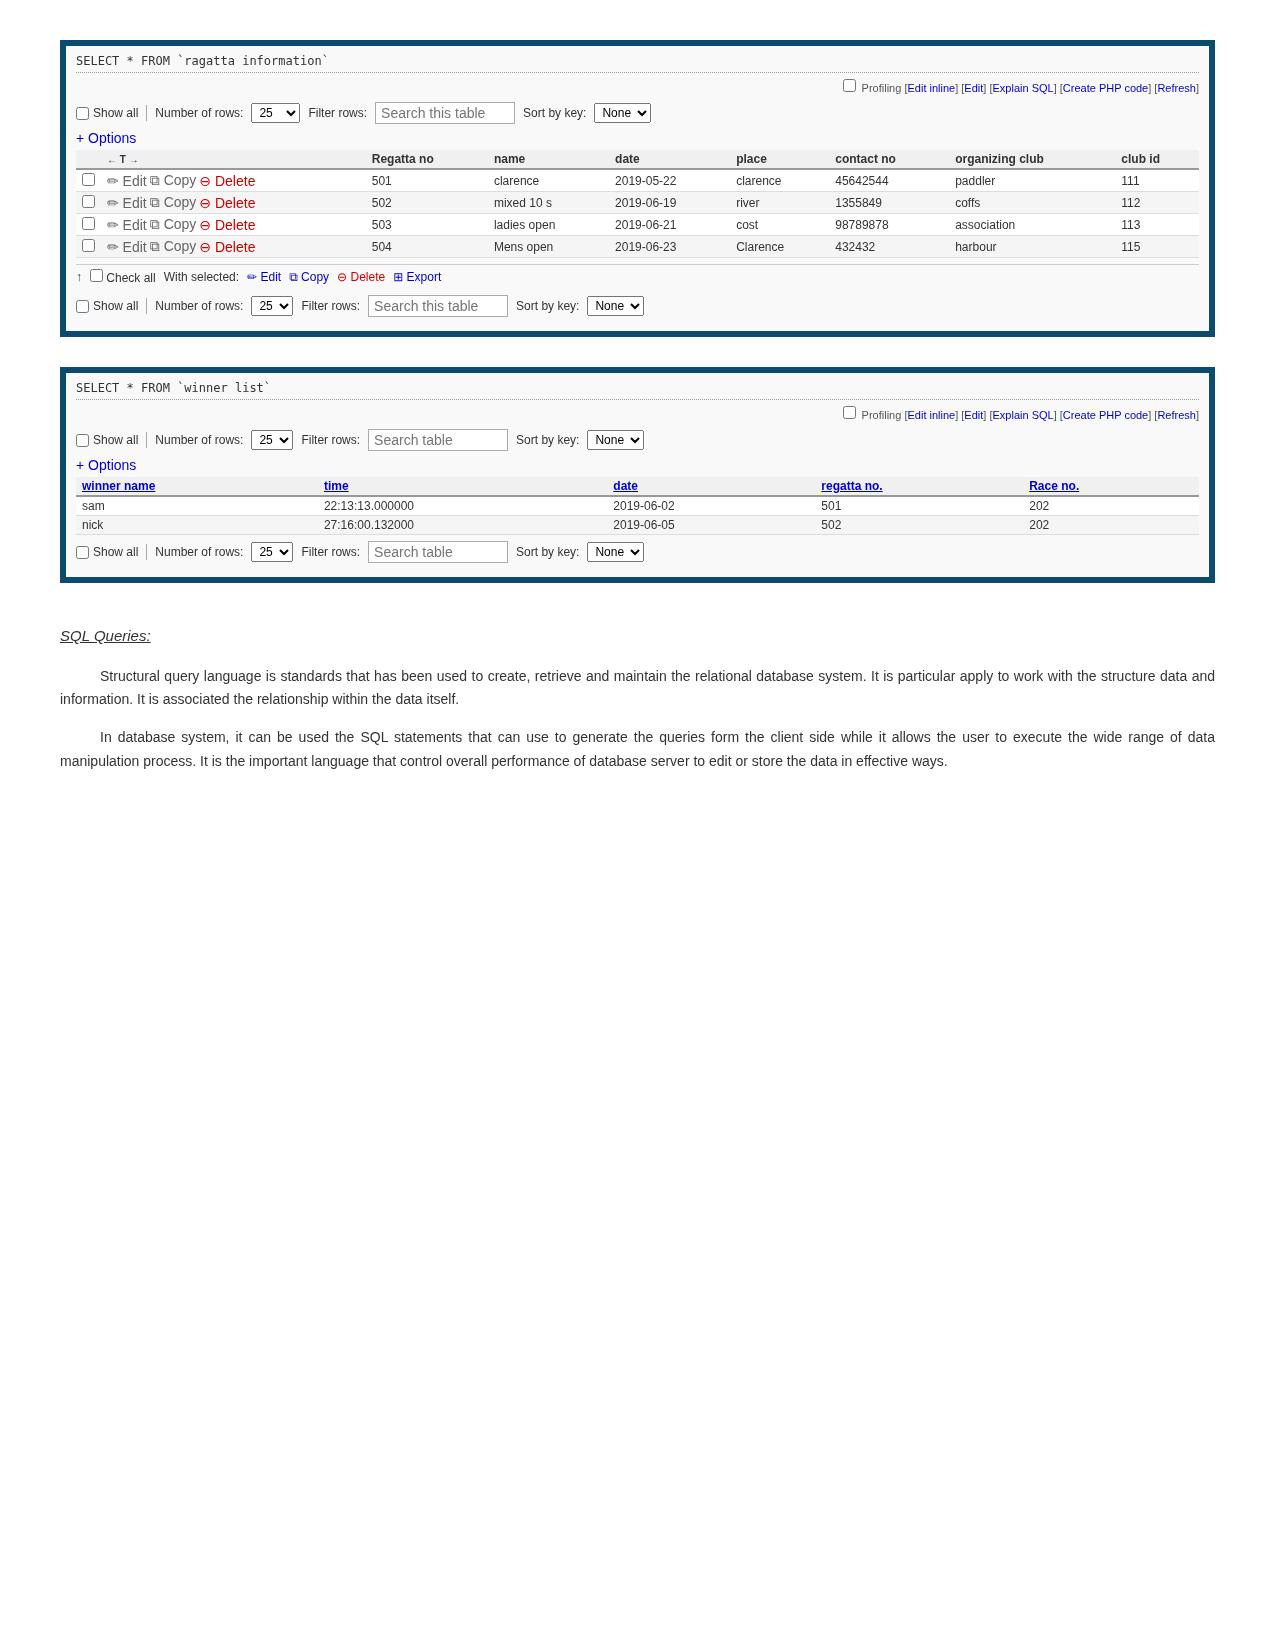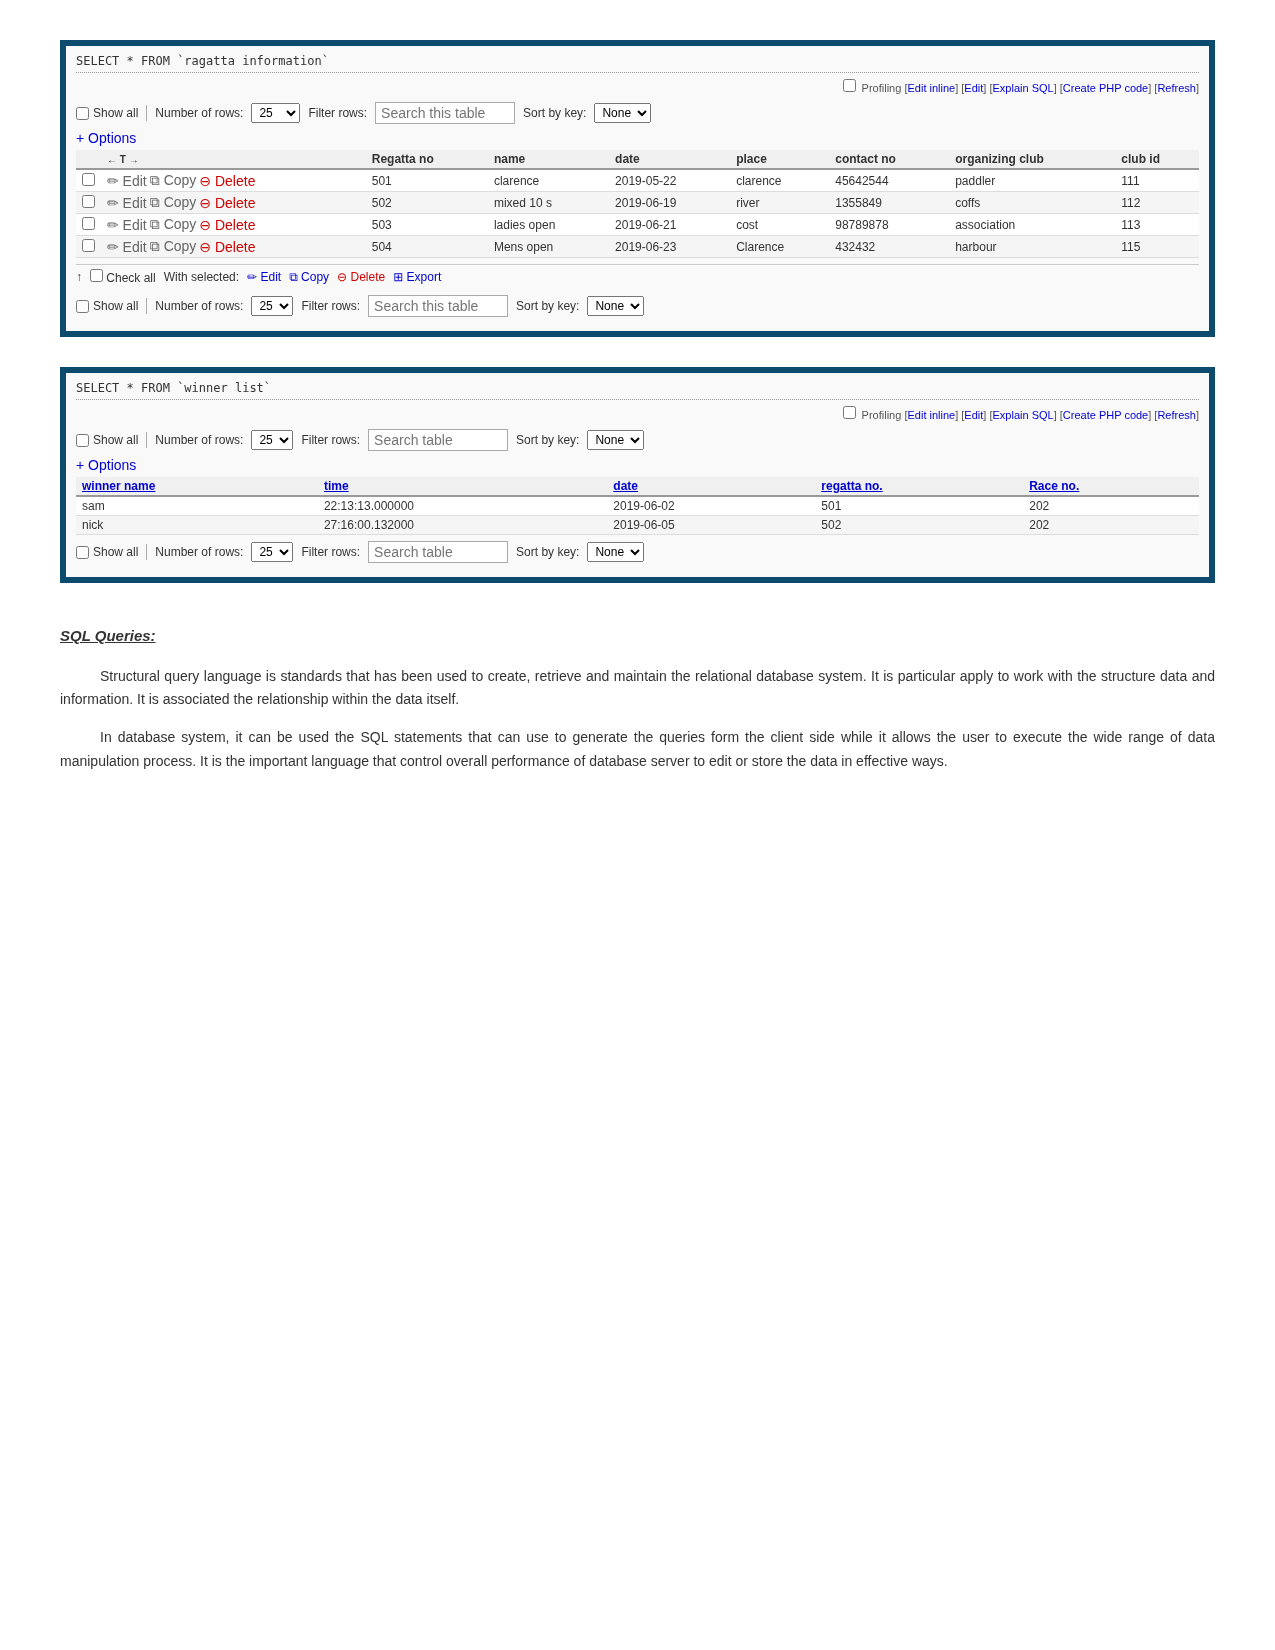--- a/index.html
+++ b/index.html
@@ -144,21 +144,21 @@
 
     
     .sql-section {
       margin-top: 40px;
       font-size: 14px;
       line-height: 1.7;
     }
 
     .sql-section h2 {
       font-size: 15px;
-      font-weight: bold;
+      font-weight: normal;
       text-decoration: underline;
       font-style: italic;
       margin-bottom: 16px;
     }
 
     .sql-section p {
       text-indent: 40px;
       text-align: justify;
       margin-bottom: 14px;
     }

